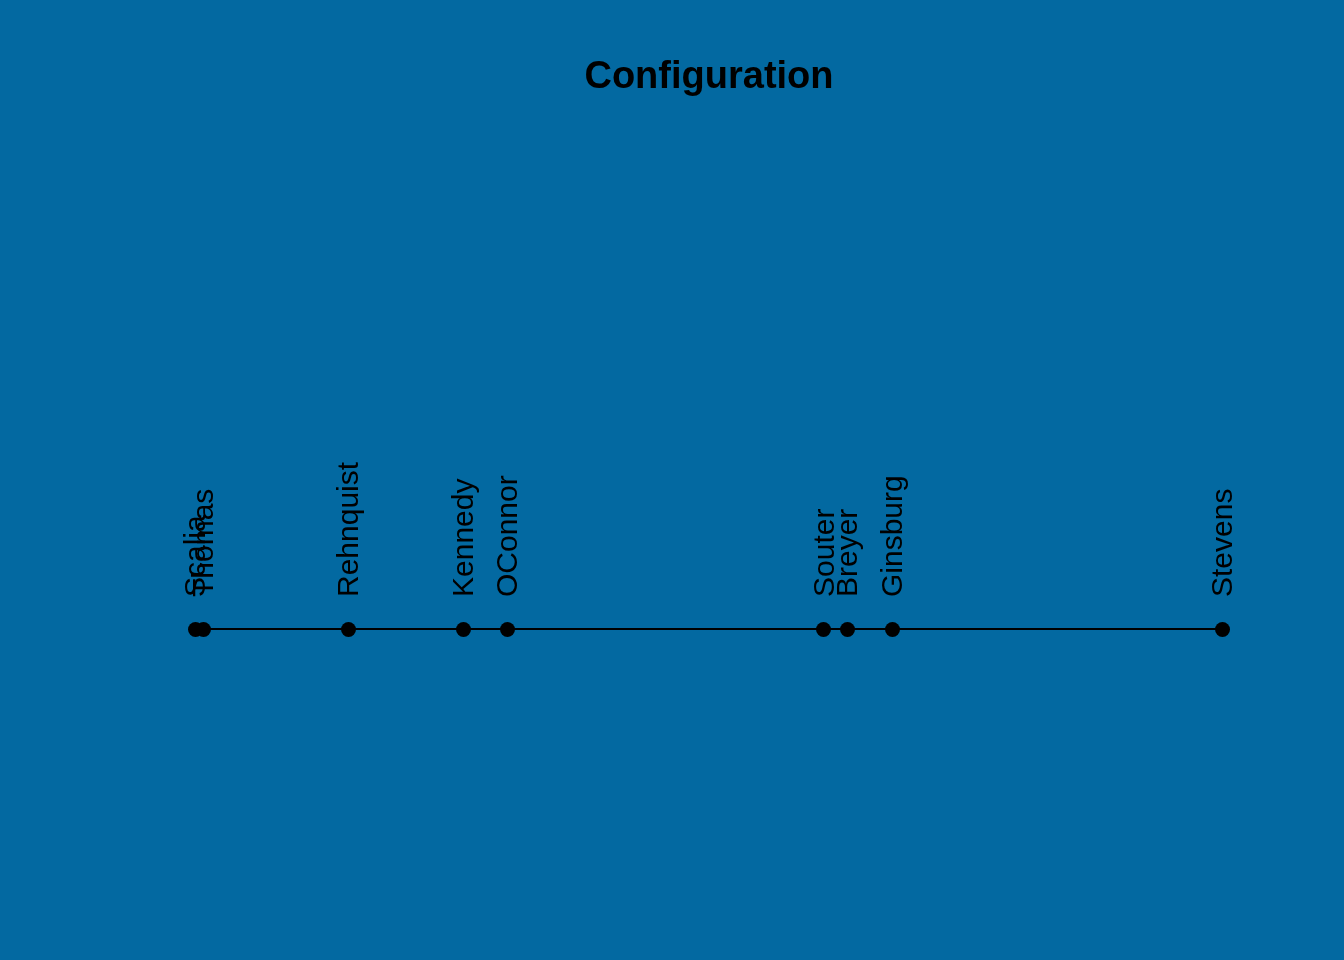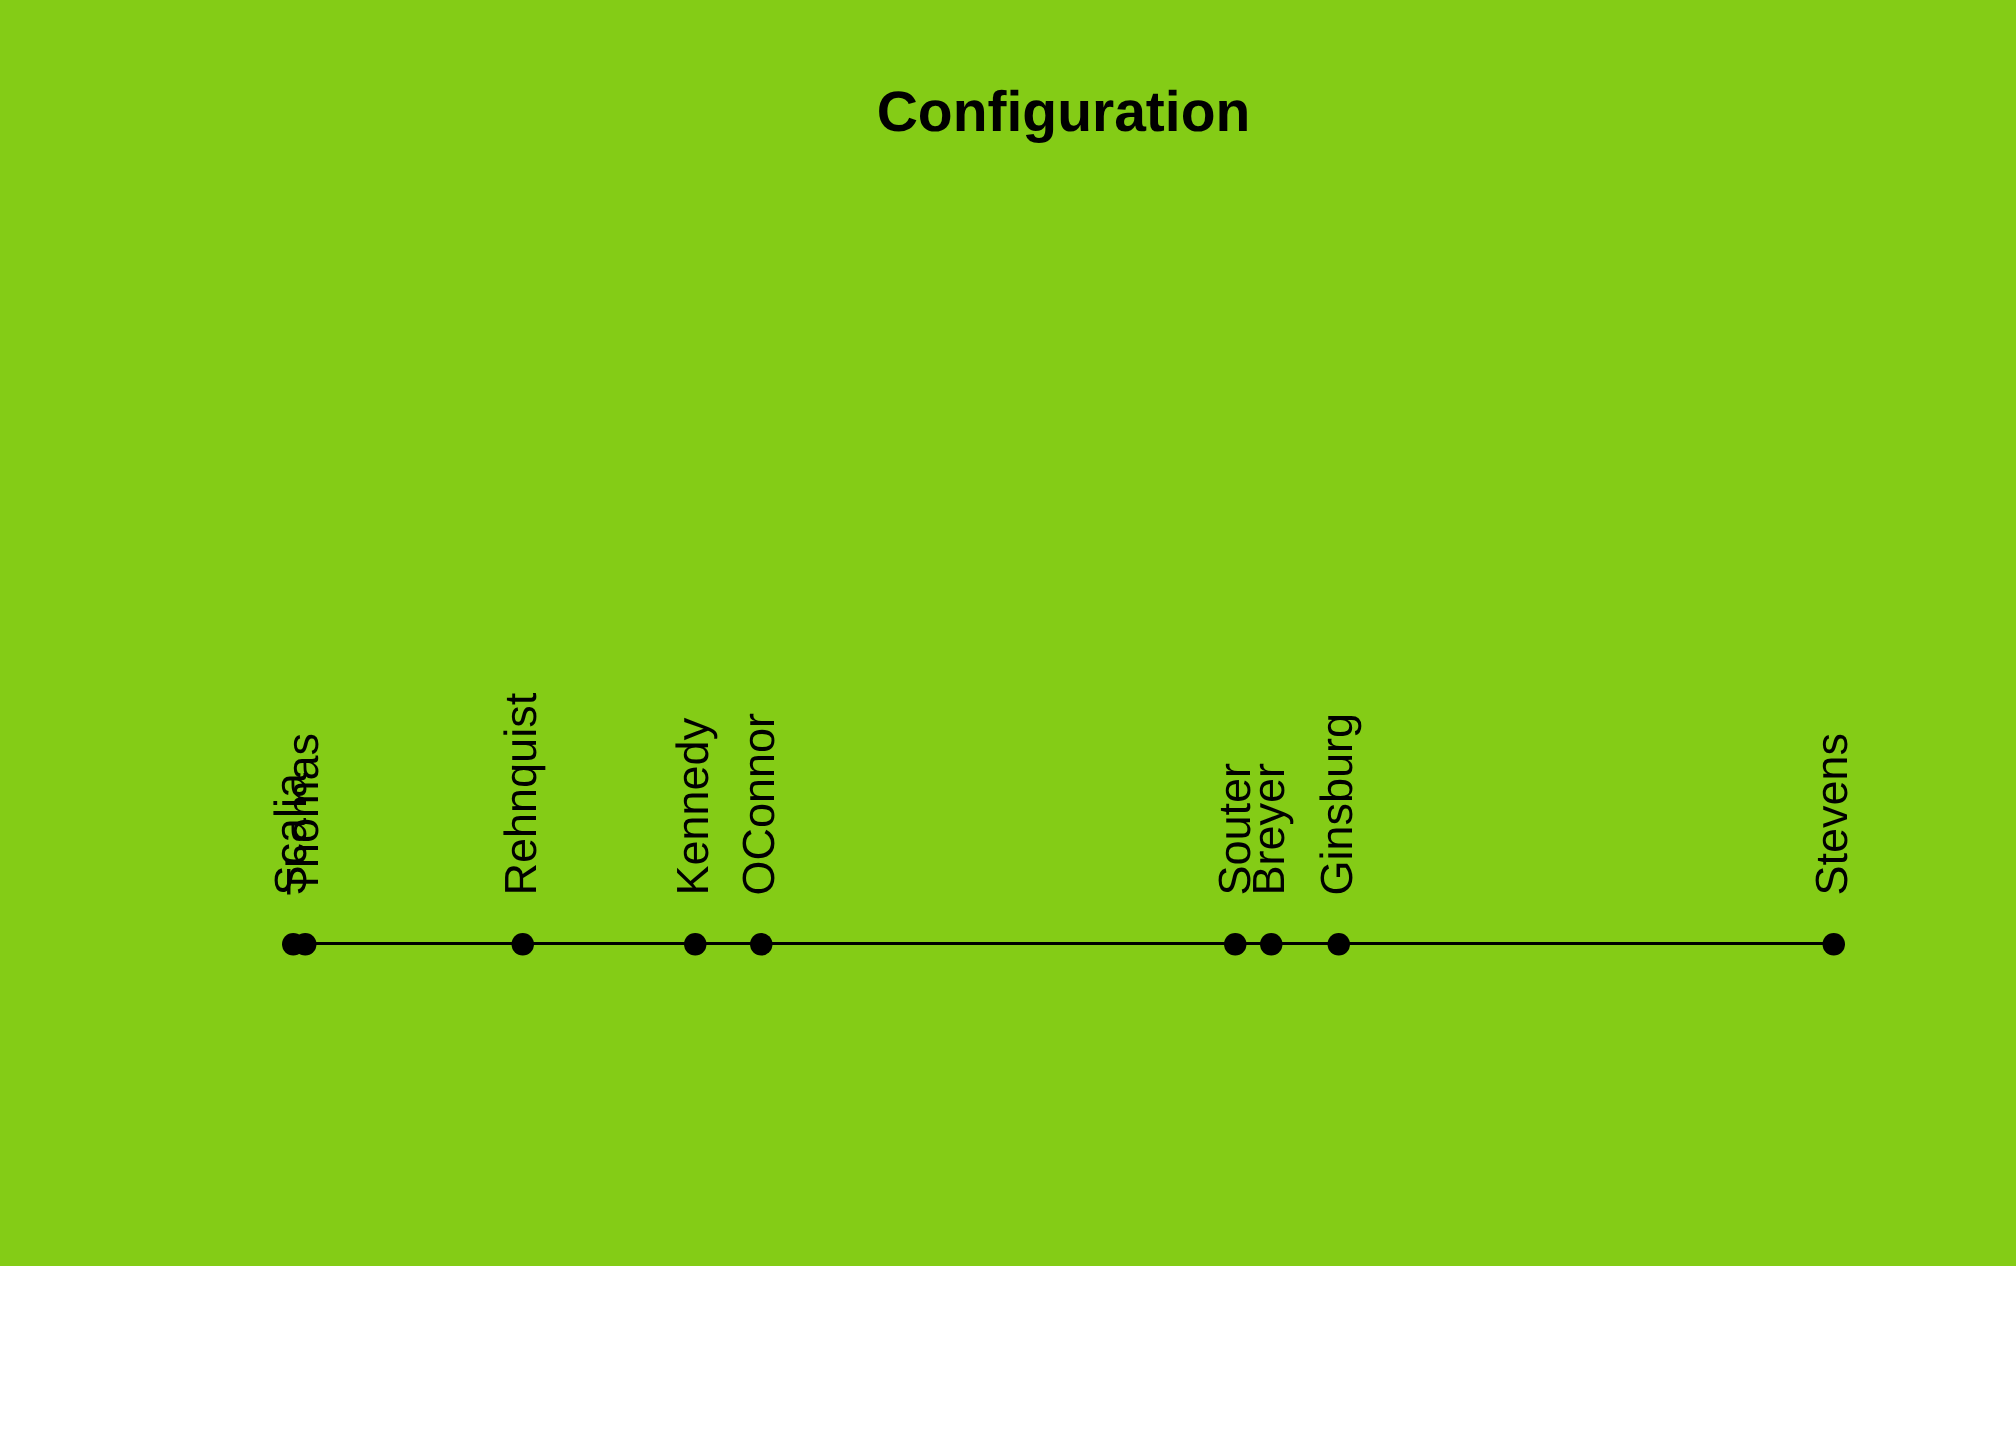--- a/index.html
+++ b/index.html
@@ -3,22 +3,22 @@
 <meta charset="utf-8">
 <style>
   html, body {
     margin: 0;
     padding: 0;
     background: #ffffff;
   }
   #figure {
     position: relative;
     width: 1344px;
-    height: 844px;
-    background: #84cc16;
+    height: 960px;
+    background: #0369a1;
     overflow: hidden;
     font-family: "Liberation Sans", sans-serif;
   }
   #plot-title {
     position: absolute;
     left: 195px;
     top: 55px;
     width: 1028px;
     margin: 0;
     text-align: center;

